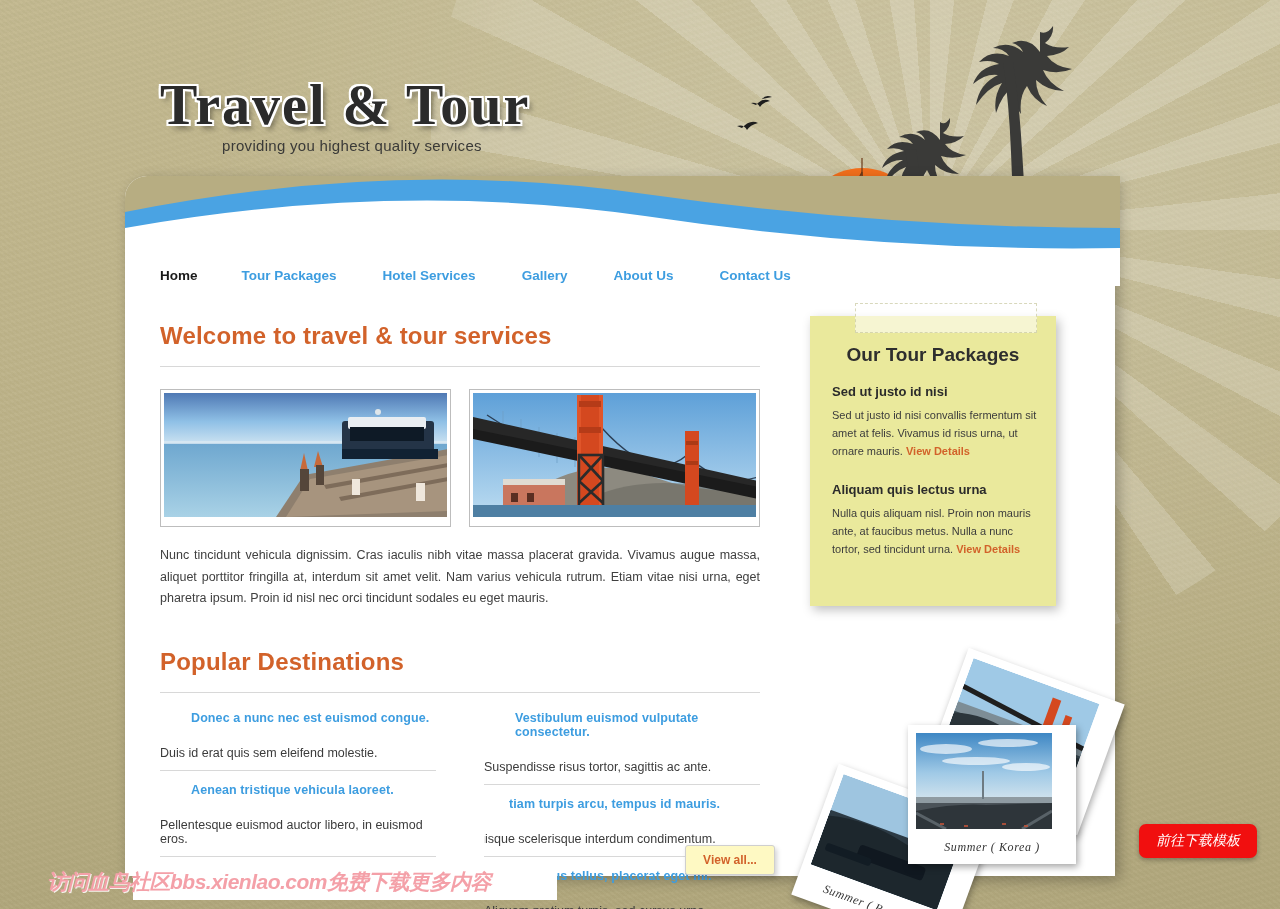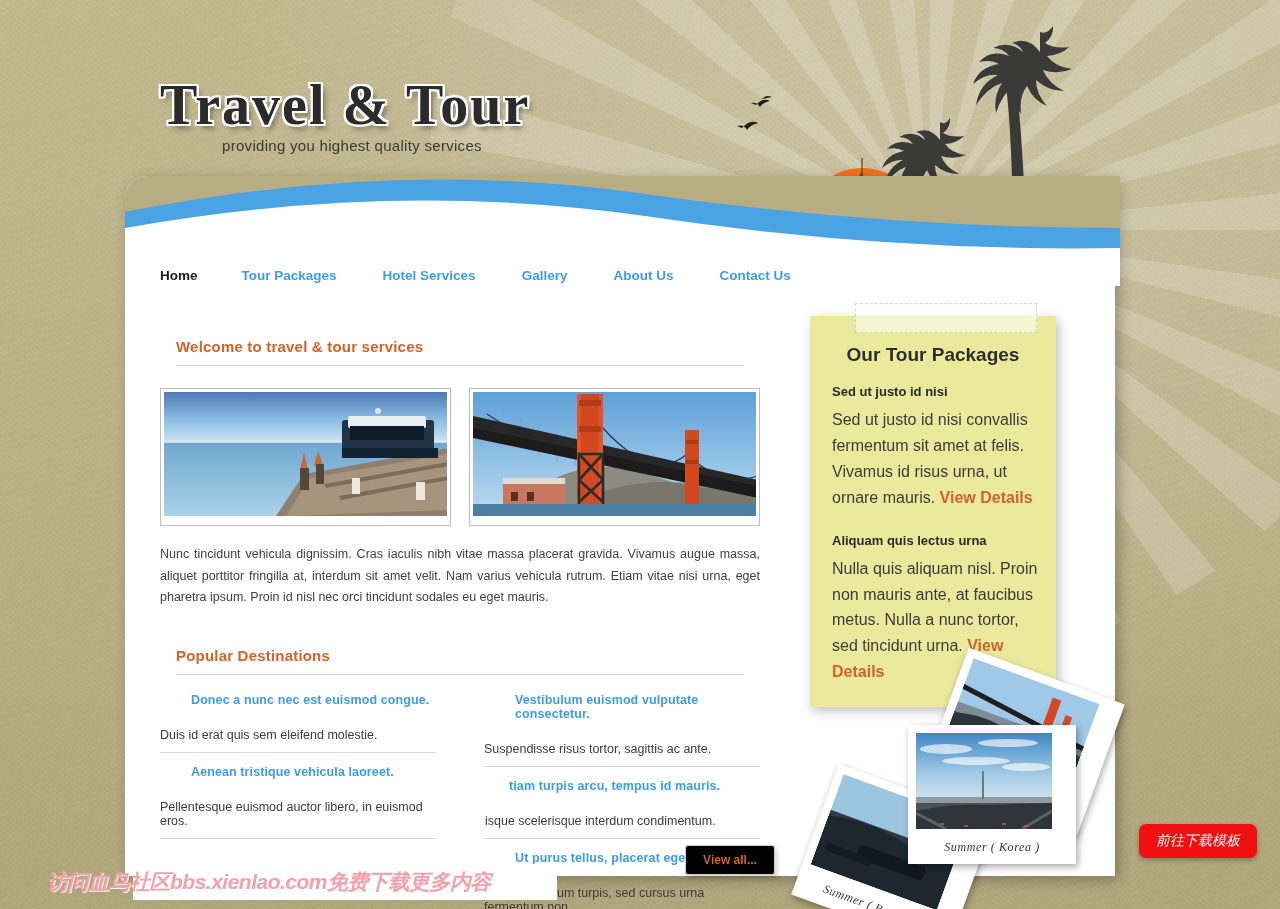--- a/index.html
+++ b/index.html
@@ -73,21 +73,21 @@
   #nav{position:absolute;left:160px;top:268px;display:flex;align-items:center;}
   #nav a{
     text-decoration:none;font-size:13.5px;font-weight:bold;color:#3d9de0;
     margin-right:46px;white-space:nowrap;
   }
   #nav a.active{color:#1a1a1a;margin-right:44px;}
 
   
   #content{position:absolute;left:160px;top:322px;width:600px;}
   h2.sec{
-    font-size:15px;color:#d2622a;margin:16px;padding:0 0 10px 0;font-weight:bold;
+    font-size:24px;color:#d2622a;margin:0;padding:0 0 16px 0;font-weight:bold;
     border-bottom:1px solid #d8d8d8;letter-spacing:.2px;
   }
   .imgrow{display:flex;gap:18px;margin-top:22px;}
   .thumb{
     width:291px;height:130px;border:1px solid #bdbdbd;padding:3px;background:#fff;
     position:relative;overflow:hidden;
   }
   .thumb .inner{position:absolute;inset:3px;overflow:hidden;}
   p.body{
     font-size:12.5px;color:#404040;line-height:1.72;text-align:justify;margin:18px 0 0 0;
@@ -100,41 +100,41 @@
   .dcol{width:276px;}
   .ditem{border-bottom:1px solid #d8d8d8;padding:0 0 10px 0;margin-bottom:12px;}
   .ditem:last-child{margin-bottom:0;}
   .ditem a{display:block;color:#3d9de0;font-size:12.5px;font-weight:bold;text-decoration:none;letter-spacing:.1px;padding-left:31px;}
   .ditem span{display:block;color:#3b3b3b;font-size:12.5px;margin-top:21px;}
   .clip{overflow:hidden;}
   .clip a,.clip span{margin-left:-6px;}
 
   #viewall{
     position:absolute;left:685px;top:845px;width:70px;
-    background:#000000;border:1px solid #cfcfcf;border-radius:3px;
+    background:#fef9c3;border:1px solid #cfcfcf;border-radius:3px;
     padding:7px 9px;font-size:12px;color:#d2622a;font-weight:bold;text-align:center;
     box-shadow:2px 3px 5px rgba(0,0,0,.18);cursor:pointer;
   }
 
   
   #sidebar{
     position:absolute;left:810px;top:316px;width:246px;min-height:290px;
     background:#eae99c;
     box-shadow:3px 4px 10px rgba(0,0,0,.25);
   }
   #tape{
     position:absolute;left:45px;top:-13px;width:180px;height:28px;
     background:rgba(255,255,255,.55);border:1px dashed rgba(200,200,160,.7);
   }
   #sidebar h3{
     margin:0;padding:28px 0 18px 0;text-align:center;font-size:19px;color:#2e2e2e;font-weight:bold;
   }
   .pkg{padding:0 16px 0 22px;margin-bottom:22px;}
   .pkg h4{margin:0 0 8px 0;font-size:13px;color:#2b2b2b;font-weight:bold;}
-  .pkg p{margin:0;font-size:16px;color:#3c3c3c;line-height:1.62;}
+  .pkg p{margin:0;font-size:11px;color:#3c3c3c;line-height:1.62;}
   .pkg p a{color:#d2622a;text-decoration:none;font-weight:bold;}
 
   
   #polaroids{position:absolute;left:820px;top:660px;width:300px;height:249px;}
   .polaroid{
     position:absolute;background:#fff;padding:8px 8px 0 8px;
     box-shadow:2px 3px 7px rgba(0,0,0,.35);
   }
   .polaroid .ph{display:block;overflow:hidden;position:relative;}
   .polaroid .cap{

